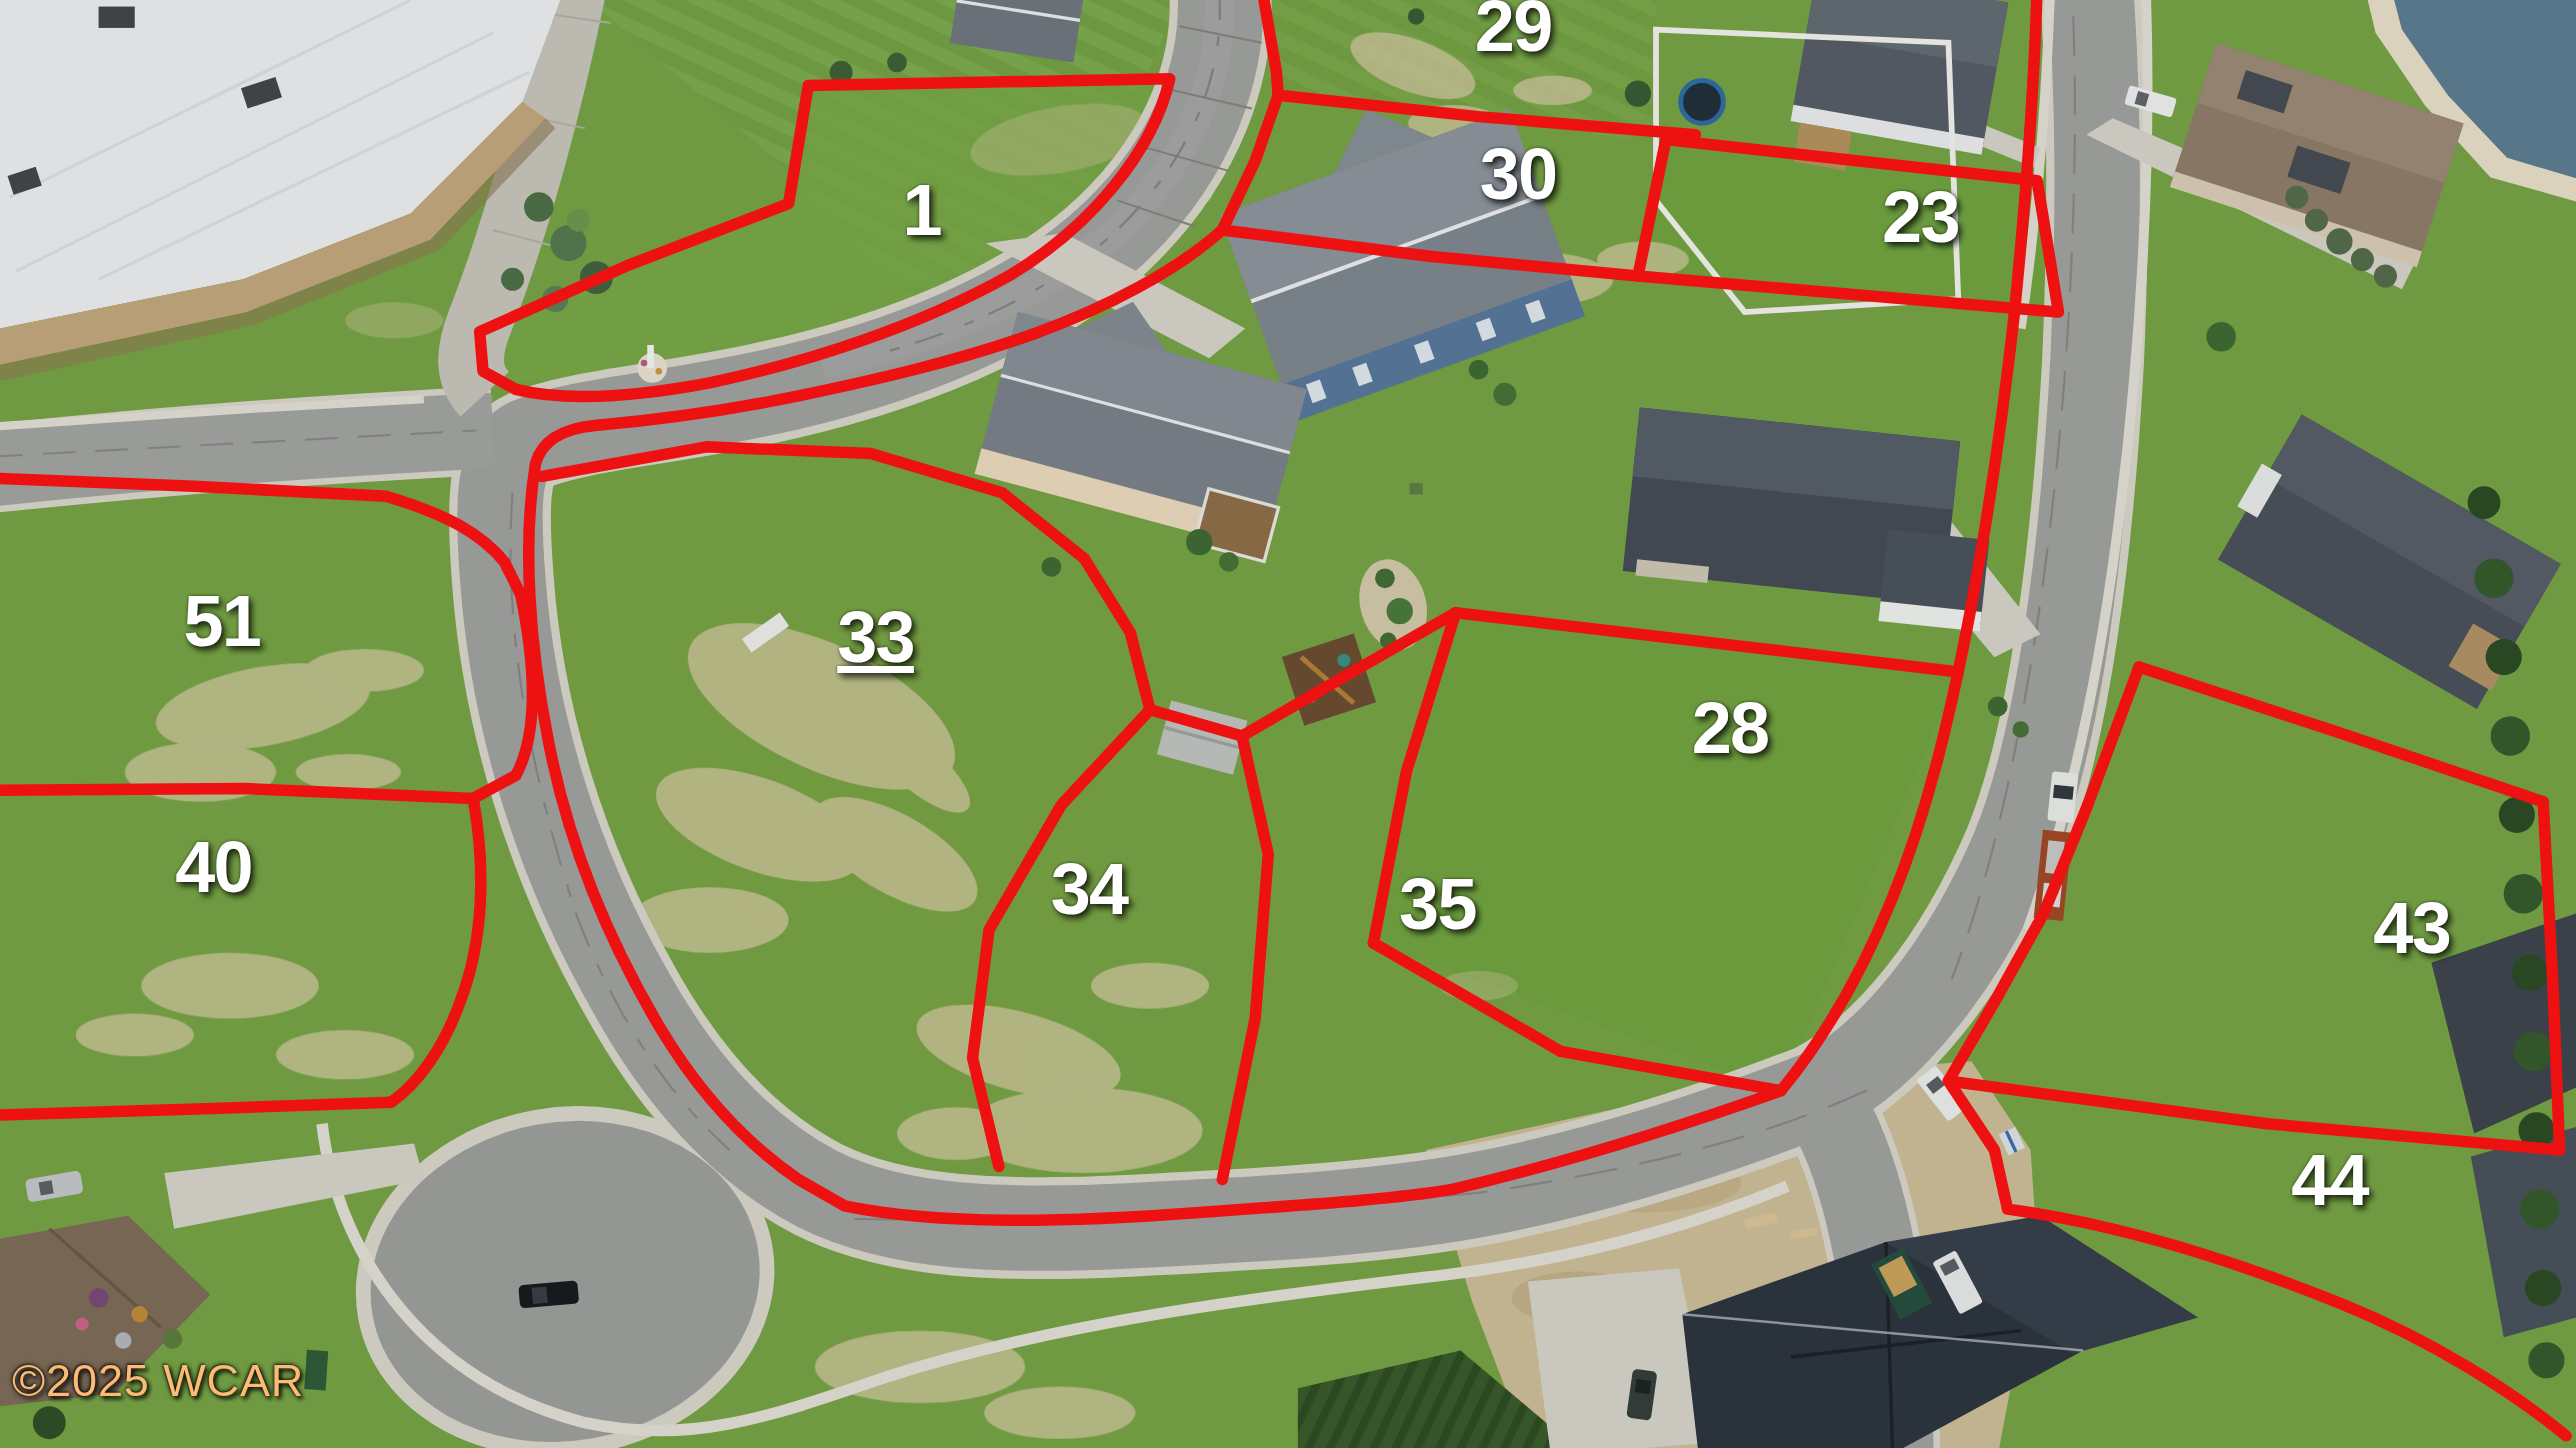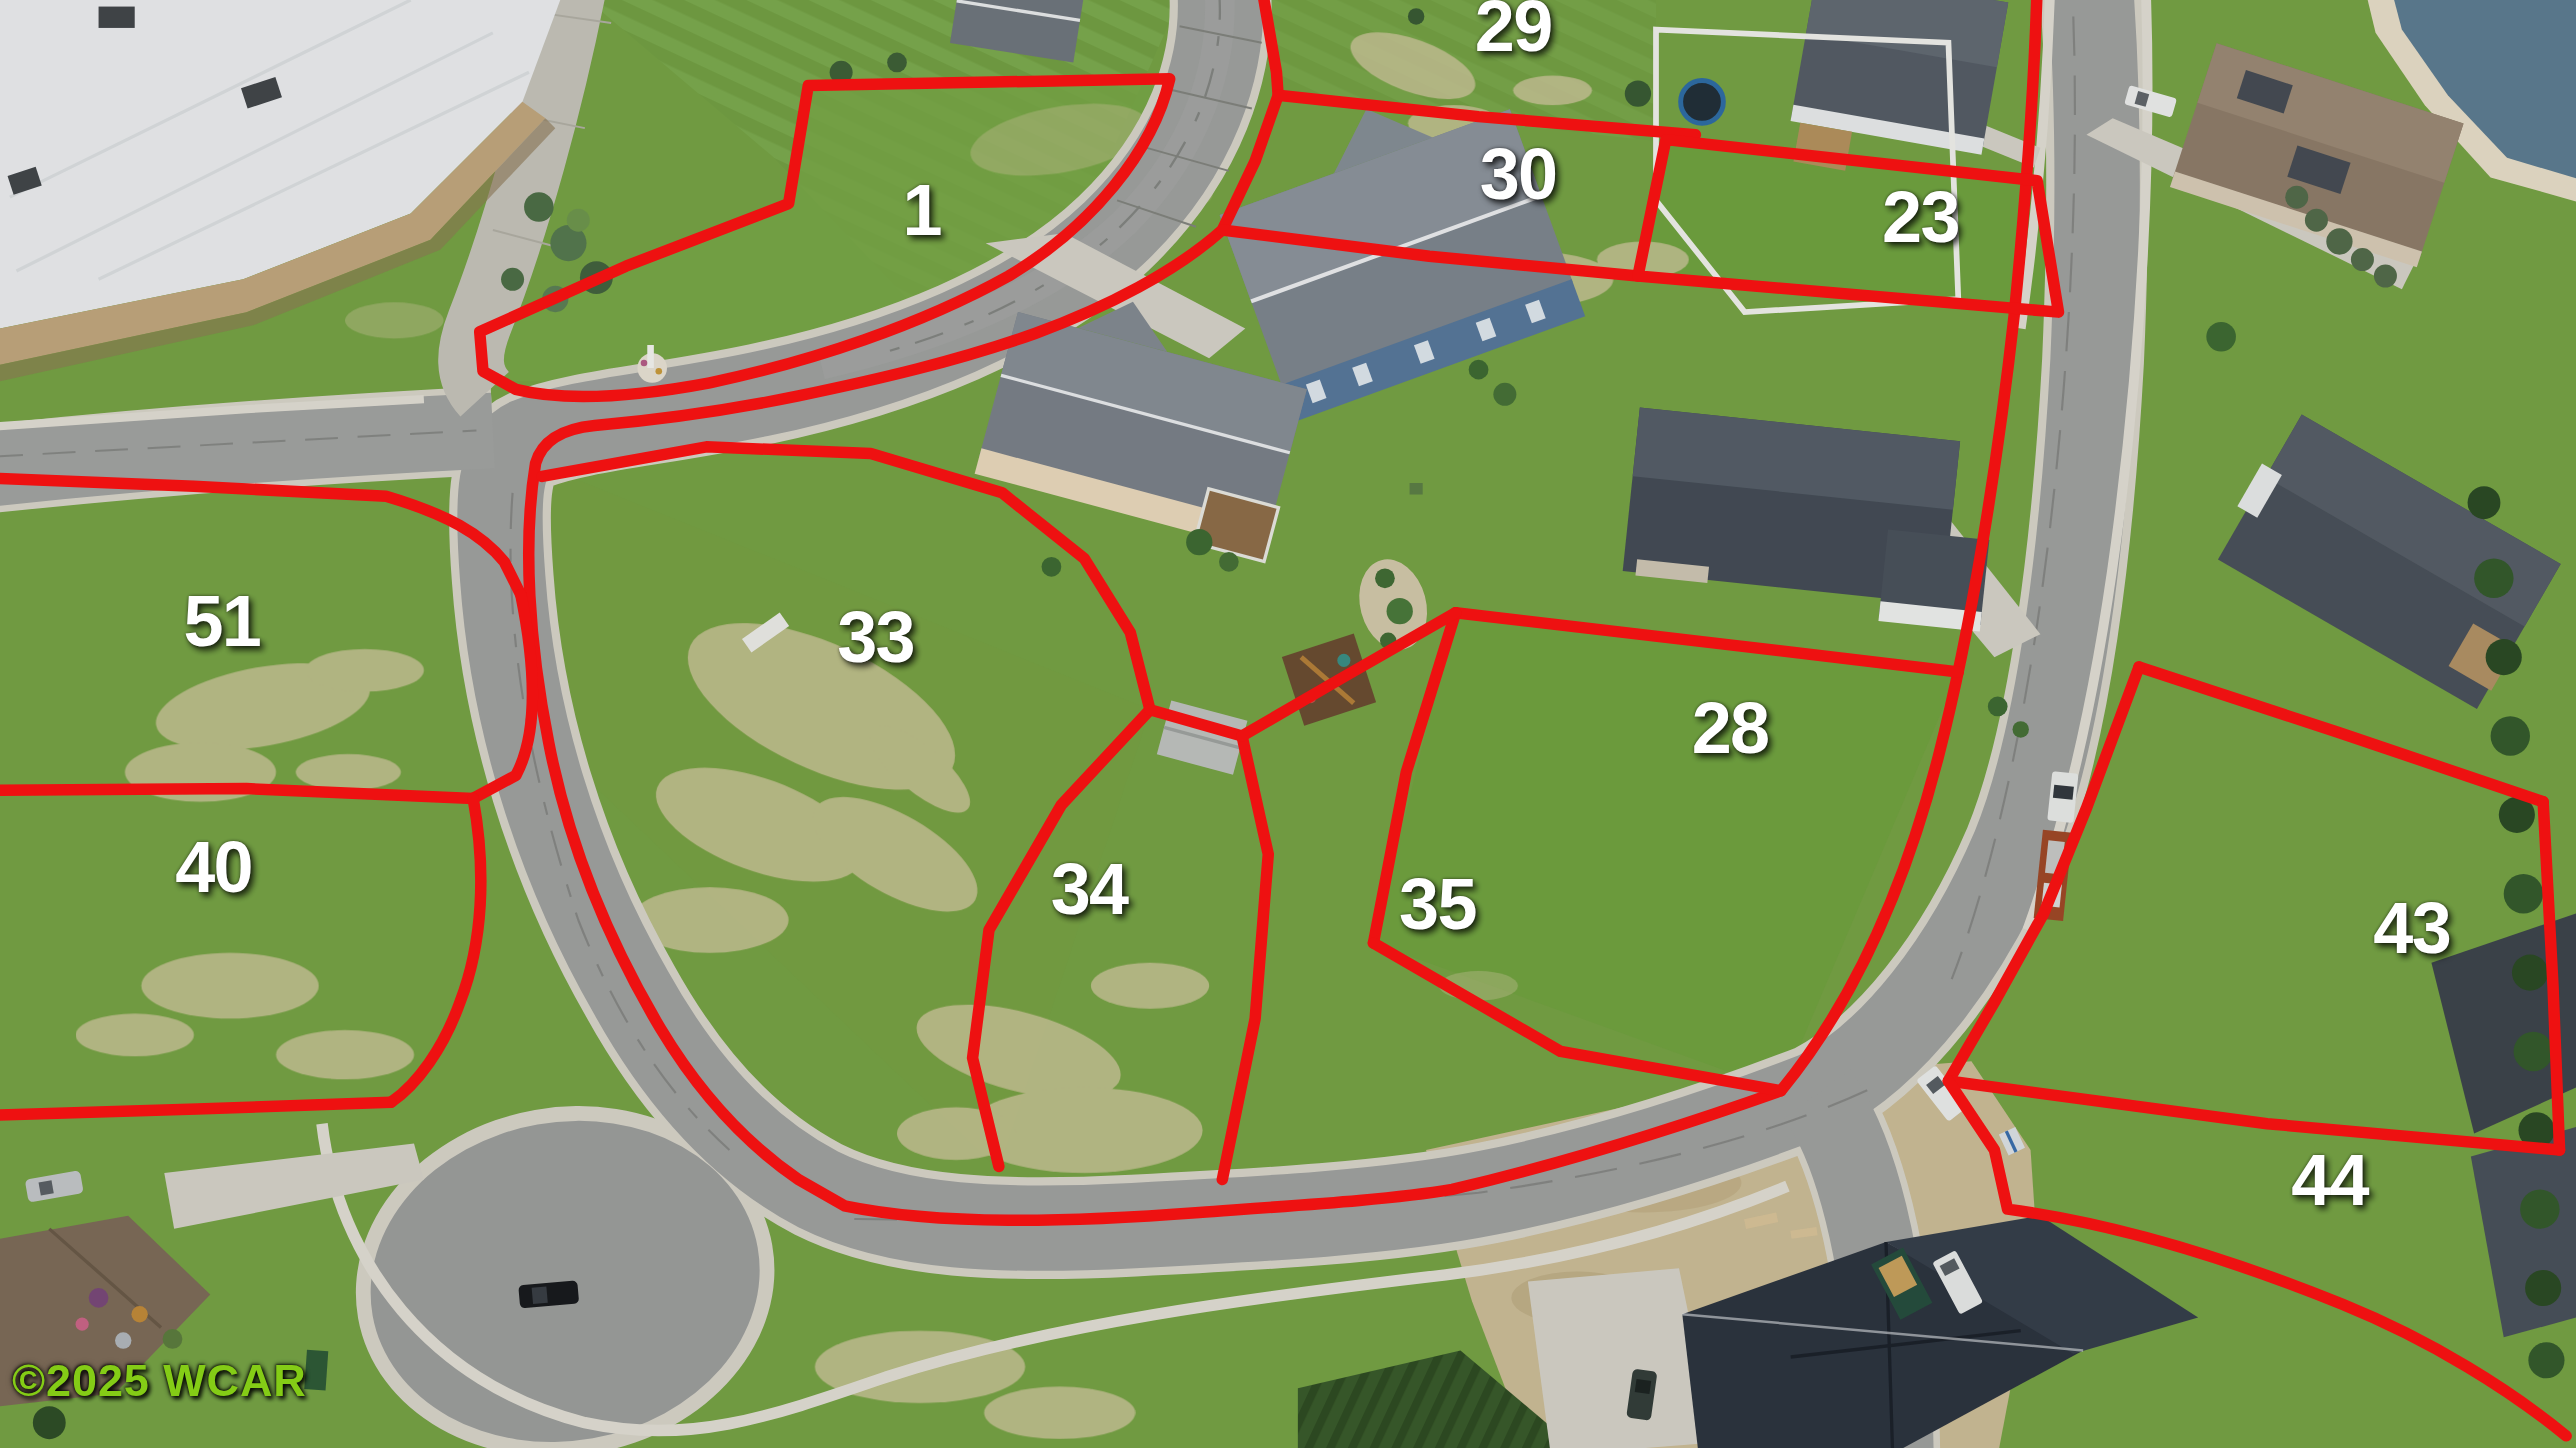--- a/index.html
+++ b/index.html
@@ -4,22 +4,22 @@
 <style>
   html,body{margin:0;padding:0;background:#222;}
   .stage{position:relative;width:2576px;height:1449px;overflow:hidden;
          font-family:"Liberation Sans",sans-serif;}
   .stage svg{display:block;position:absolute;left:0;top:0;}
   .lot-label{position:absolute;transform:translate(-50%,-50%);
     color:var(--label,#fff);font-weight:bold;font-size:72px;line-height:1;
     letter-spacing:-1.7px;
     text-shadow:3.4px 4.3px 6px rgba(0,0,0,.75),0 0 3.4px rgba(0,0,0,.55);
     user-select:none;white-space:nowrap;}
-  .watermark{position:absolute;left:12px;top:1355px;color:#84cc16;
-    font-size:45px;font-weight:700;letter-spacing:0.9px;
+  .watermark{position:absolute;left:12px;top:1355px;color:#fdba74;
+    font-size:45px;font-weight:400;letter-spacing:0.9px;
     text-shadow:2.6px 2.6px 4.3px rgba(0,0,0,.9),-0.9px -0.9px 2.6px rgba(0,0,0,.7),0 0 6.9px rgba(0,0,0,.6);}
   .redline{stroke:var(--boundary,#ee1111);stroke-width:7;fill:none;
     stroke-linejoin:round;stroke-linecap:round;}
 </style>
 </head>
 <body>
 
 <div class="stage" style="--boundary: #ee1111; --label: #ffffff;">
 
 <svg viewBox="0 0 1568 882" width="2576" height="1449" preserveAspectRatio="none">
@@ -378,21 +378,21 @@
     <path class="redline" d="M 1186,658 L 1380,684 L 1558,700"></path>
     <path class="redline" d="M 1186,658 L 1214,700 L 1222,736 C 1282,744 1352,764 1426,794 C 1480,816 1528,846 1562,874"></path>
   </g>
 </svg>
 
 <div id="lot-labels">
       <div class="lot-label" style="left: 35.78%; top: 14.51%;">1</div>
       <div class="lot-label" style="left: 58.74%; top: 1.81%;">29</div>
       <div class="lot-label" style="left: 58.93%; top: 12.02%;">30</div>
       <div class="lot-label" style="left: 74.55%; top: 14.97%;">23</div>
-      <div class="lot-label" style="left: 33.99%; top: 43.99%;">33</div>
+      <div class="lot-label" style="left: 33.99%; top: 43.99%; text-decoration: underline;">33</div>
       <div class="lot-label" style="left: 42.28%; top: 61.34%;">34</div>
       <div class="lot-label" style="left: 55.8%; top: 62.36%;">35</div>
       <div class="lot-label" style="left: 67.16%; top: 50.23%;">28</div>
       <div class="lot-label" style="left: 93.62%; top: 64.06%;">43</div>
       <div class="lot-label" style="left: 90.43%; top: 81.41%; text-align: right;">44</div>
       <div class="lot-label" style="left: 8.29%; top: 59.86%;">40</div>
       <div class="lot-label" style="left: 8.61%; top: 42.86%;">51</div>
     </div>
 
 <div class="watermark">©2025 WCAR</div>

